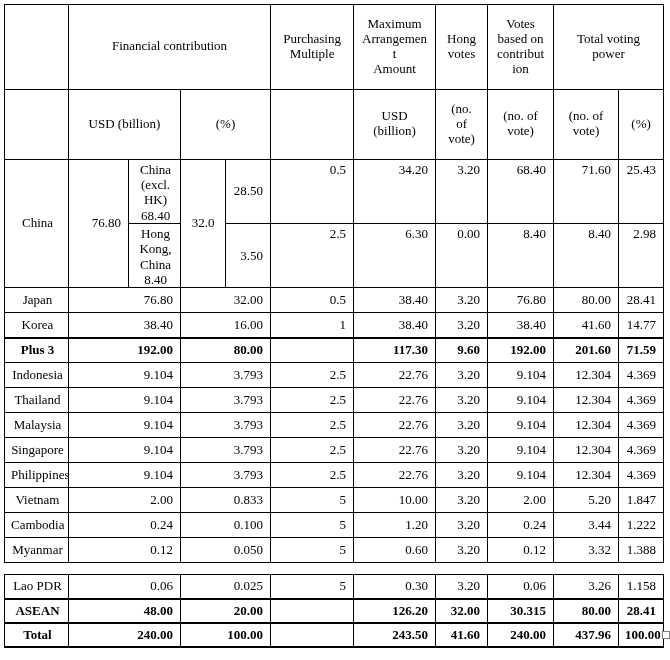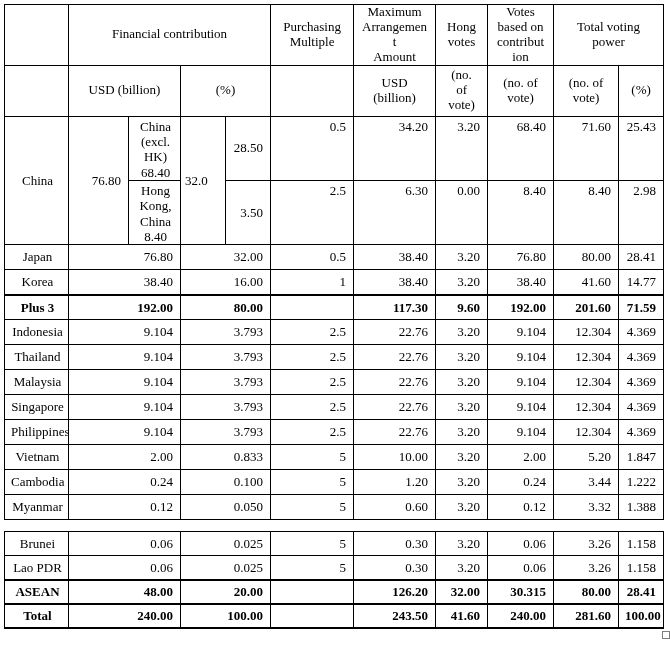--- a/index.html
+++ b/index.html
@@ -28,25 +28,25 @@
     font-size: 13px;
     font-weight: normal;
     padding: 0 4px;
     overflow: hidden;
     vertical-align: middle;
   }
   th {
     text-align: center;
     white-space: pre-line;
     line-height: 1.15;
-    padding: 0 2px;
+    padding: 12px 2px;
   }
   td.lbl { text-align: center; padding-left: 6px; }
   td.num { text-align: right; padding-right: 7px; }
-  td.ctr { text-align: left; margin-left: 26px; }
+  td.ctr { text-align: center; margin-left: 26px; }
   td.pre { white-space: pre-line; line-height: 1.18; padding-left: 4px; padding-right: 2px; }
   td.top { vertical-align: top; padding-top: 2px; }
   tr.bold td { font-weight: bold; }
   tr.tt td { border-top-width: 2px; }
   .t1 tr { height: 25px; }
   .t1 tr.hr1 { height: 60px; }
   .t1 tr.hr2 { height: 51px; }
   .t1 tr.r-china1 { height: 64px; }
   .t1 tr.r-china2 { height: 63px; }
   .t2 tr { height: 24px; }
@@ -279,31 +279,20 @@
         <col style="width:90px">
       <col style="width:83px">
         <col style="width:82px">
         <col style="width:52px">
       <col style="width:66px">
         <col style="width:65px">
         <col style="width:45px">
     </colgroup>
     <tbody id="tbody-2">
         <tr>
-          <td class="lbl">Brunei</td>
-          <td class="num">0.06</td>
-          <td class="num">0.025</td>
-          <td class="num">5</td>
-          <td class="num">0.30</td>
-          <td class="num">3.20</td>
-          <td class="num">0.06</td>
-          <td class="num">3.26</td>
-          <td class="num">1.158</td>
-        </tr>
-        <tr>
           <td class="lbl">Lao PDR</td>
           <td class="num">0.06</td>
           <td class="num">0.025</td>
           <td class="num">5</td>
           <td class="num">0.30</td>
           <td class="num">3.20</td>
           <td class="num">0.06</td>
           <td class="num">3.26</td>
           <td class="num">1.158</td>
         </tr>
@@ -319,20 +308,20 @@
           <td class="num">28.41</td>
         </tr>
         <tr class="bold tt">
           <td class="lbl">Total</td>
           <td class="num">240.00</td>
           <td class="num">100.00</td>
           <td class="num"></td>
           <td class="num">243.50</td>
           <td class="num">41.60</td>
           <td class="num">240.00</td>
-          <td class="num">281.60</td>
+          <td class="num">437.96</td>
           <td class="num">100.00</td>
         </tr>
       </tbody>
   </table>
 
   <div class="resize-handle"></div>
 </div>
 
 </body></html>

